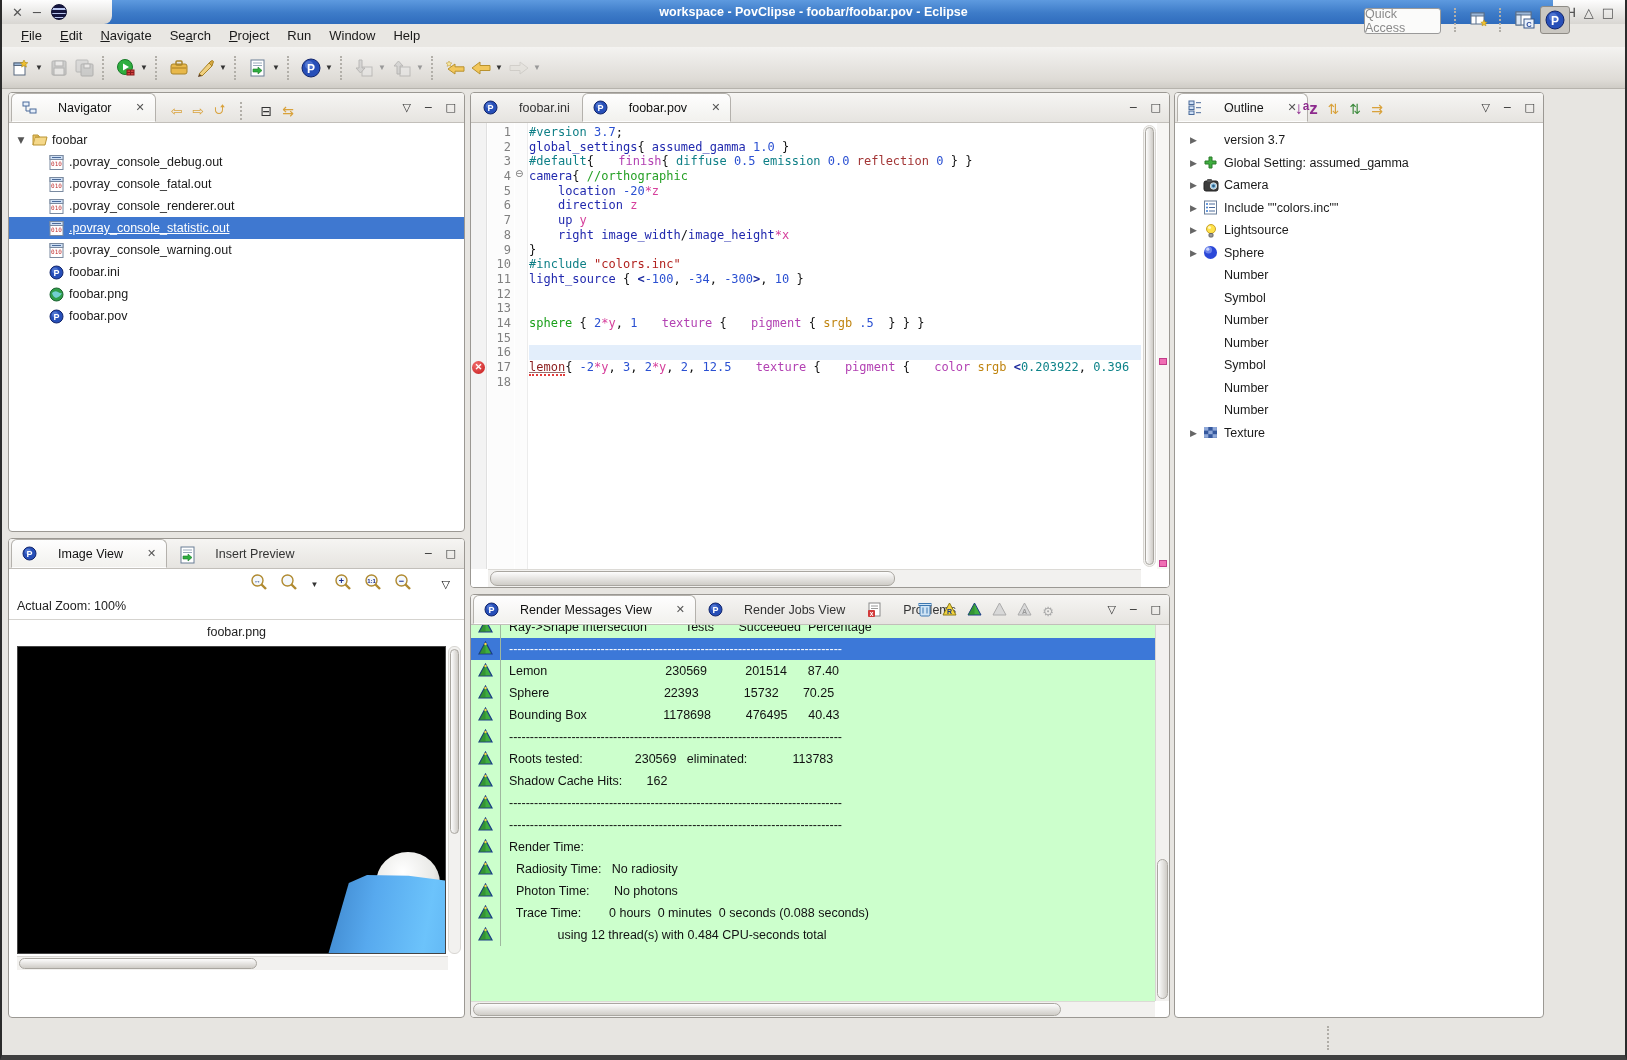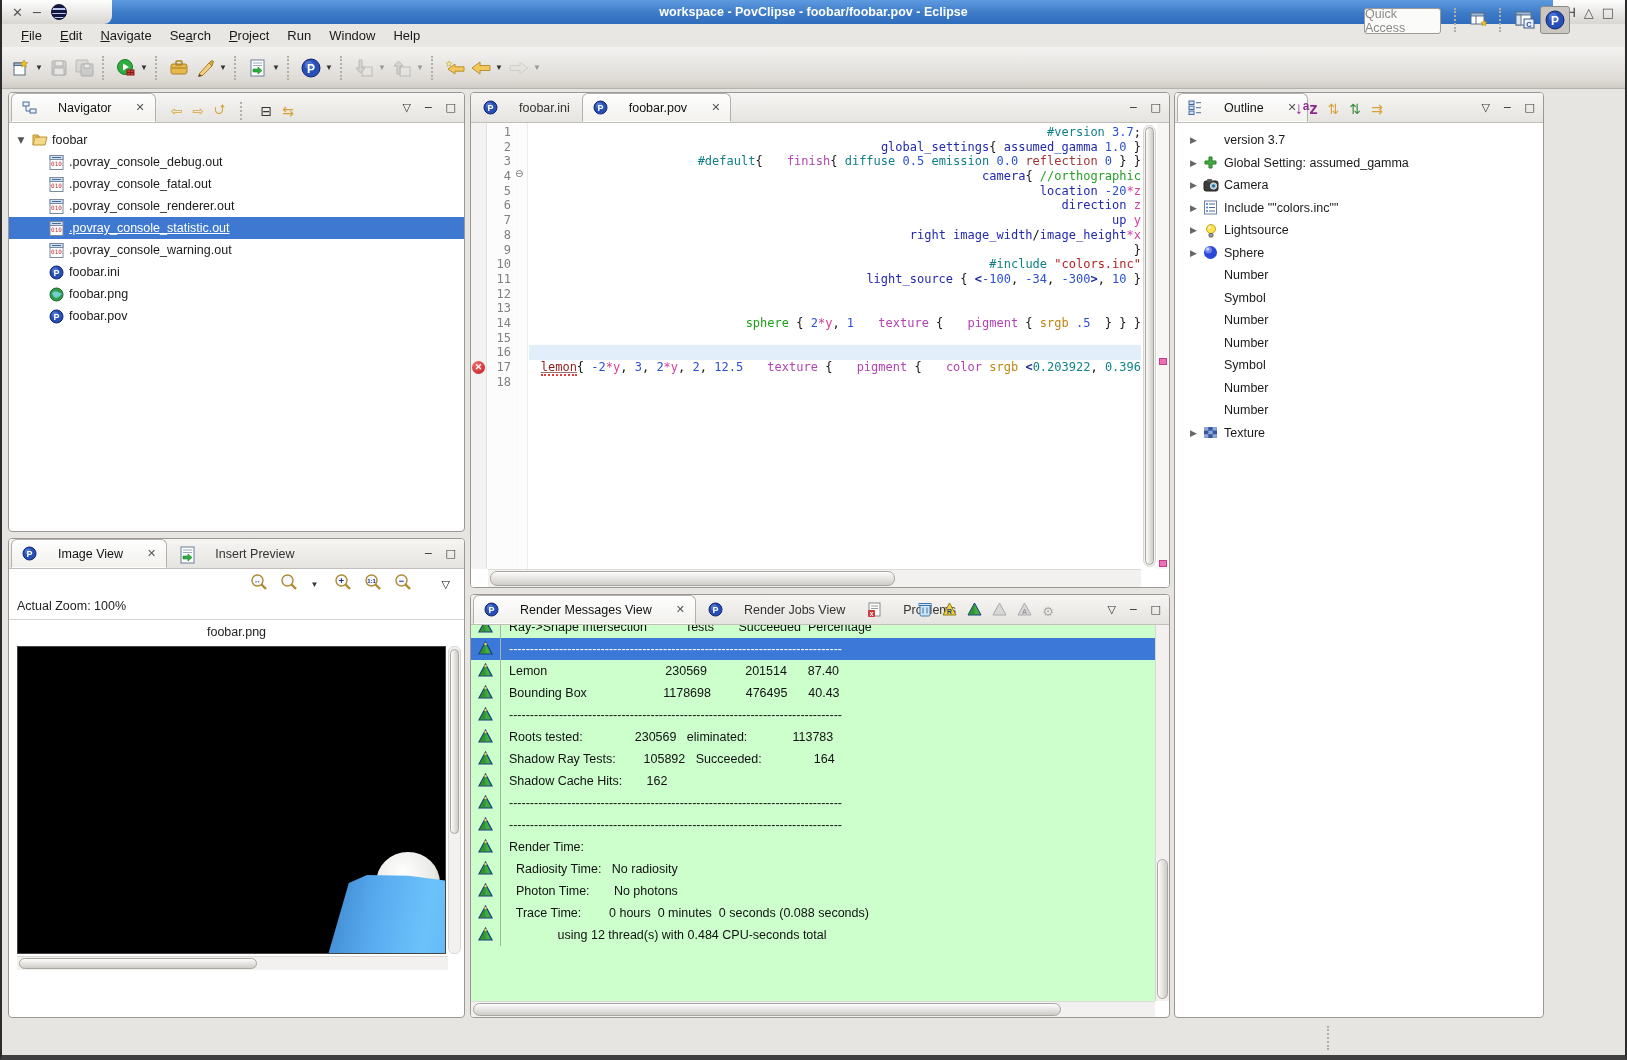--- a/index.html
+++ b/index.html
@@ -54,21 +54,21 @@
   .trow { height:22px; display:flex; align-items:center; gap:5px; padding-left:6px; white-space:nowrap; }
   .trow .arrow { width:12px; color:#555; font-size:9px; text-align:center; font-family:"DejaVu Sans",sans-serif;}
   .trow.selected { background:#3f78d0; color:#fff; }
   .ic { width:15px; height:15px; flex:0 0 auto; }
 
   
   .ed-body { position:absolute; left:0; right:0; top:30px; bottom:0; background:#fff; }
   .ed-marker { position:absolute; left:0; top:0; bottom:18px; width:16px; background:#f3f3f3; border-right:1px solid #e0e0e0; }
   .ed-gutter { position:absolute; left:17px; top:0; bottom:18px; width:26px; background:#fcfcfc; color:#808080; font:12px "DejaVu Sans Mono",monospace; text-align:right; padding:2px 3px 0 0; }
   .ed-fold { position:absolute; left:44px; top:0; bottom:18px; width:13px; background:#fcfcfc; border-right:1px solid #ececec; color:#777; font:10px "DejaVu Sans",sans-serif; }
-  .ed-code { position:absolute; left:58px; top:0; right:28px; bottom:18px; font:12px "DejaVu Sans Mono",monospace; padding-top:2px; overflow:hidden;text-align:right; }
+  .ed-code { position:absolute; left:58px; top:0; right:28px; bottom:18px; font:12px "DejaVu Sans Mono",monospace; padding-top:2px; overflow:hidden; }
   .cl { height:14.7px; line-height:14.7px; white-space:pre; position:relative; }
   .cl.hl { background:#e3eefb; margin-left:-58px; padding-left:58px; }
   .gl { height:14.7px; line-height:14.7px; }
   .tok-dir{color:#0e7f86;} .tok-kw{color:#2129ae;} .tok-num{color:#2a50d2;} .tok-num2{color:#0e8389;}
   .tok-mod{color:#b342b3;margin-left:17px;} .tok-refl{color:#a33636;} .tok-str{color:#b2221f;} .tok-com{color:#26a026;}
   .tok-obj{color:#1ba01b;} .tok-srgb{color:#c08511;} .tok-op{color:#d6409c;} .tok-pl{color:#111;}
   .tok-vec{color:#1d2b9e;font-weight:bold;}
   .tok-err{color:#8c1d1d; border-bottom:2px dotted #e23c3c; text-decoration:underline; text-decoration-color:#9a6c6c;}
   .err-badge { position:absolute; left:1px; width:13px; height:13px; border-radius:50%; background:radial-gradient(circle at 35% 30%,#f26d6d,#c41616); color:#fff; font-size:9px; font-weight:bold; text-align:center; line-height:13px; }
   .ed-vscroll { position:absolute; right:13px; top:2px; bottom:20px; width:13px; background:#f4f3f1; border:1px solid #d8d6d2; border-radius:7px; }
@@ -624,39 +624,39 @@
                 <path d="M7.5 1 L14 13 L1 13 Z" fill="#3fae3f" stroke="#1a3a8a" stroke-width="1.2"></path>
                 <path d="M7.5 1 L7.5 13 L1 13 Z" fill="#2a7a2a" opacity=".5"></path>
                 <circle cx="7.5" cy="3" r="1.2" fill="#ffd94a"></circle>
               </svg></span></span>
     <span class="rm-text">Lemon                                  230569           201514      87.40</span></div>
         <div class="rm-row"><span class="rm-icon-cell"><span><svg width="15" height="14" viewBox="0 0 15 14" xmlns="http://www.w3.org/2000/svg">
                 <path d="M7.5 1 L14 13 L1 13 Z" fill="#3fae3f" stroke="#1a3a8a" stroke-width="1.2"></path>
                 <path d="M7.5 1 L7.5 13 L1 13 Z" fill="#2a7a2a" opacity=".5"></path>
                 <circle cx="7.5" cy="3" r="1.2" fill="#ffd94a"></circle>
               </svg></span></span>
+    <span class="rm-text">Sphere                                 22393             15732       70.25</span></div>
+        <div class="rm-row"><span class="rm-icon-cell"><span><svg width="15" height="14" viewBox="0 0 15 14" xmlns="http://www.w3.org/2000/svg">
+                <path d="M7.5 1 L14 13 L1 13 Z" fill="#3fae3f" stroke="#1a3a8a" stroke-width="1.2"></path>
+                <path d="M7.5 1 L7.5 13 L1 13 Z" fill="#2a7a2a" opacity=".5"></path>
+                <circle cx="7.5" cy="3" r="1.2" fill="#ffd94a"></circle>
+              </svg></span></span>
     <span class="rm-text">Bounding Box                      1178698          476495      40.43</span></div>
         <div class="rm-row"><span class="rm-icon-cell"><span><svg width="15" height="14" viewBox="0 0 15 14" xmlns="http://www.w3.org/2000/svg">
                 <path d="M7.5 1 L14 13 L1 13 Z" fill="#3fae3f" stroke="#1a3a8a" stroke-width="1.2"></path>
                 <path d="M7.5 1 L7.5 13 L1 13 Z" fill="#2a7a2a" opacity=".5"></path>
                 <circle cx="7.5" cy="3" r="1.2" fill="#ffd94a"></circle>
               </svg></span></span>
     <span class="rm-text">--------------------------------------------------------------------------------</span></div>
         <div class="rm-row"><span class="rm-icon-cell"><span><svg width="15" height="14" viewBox="0 0 15 14" xmlns="http://www.w3.org/2000/svg">
                 <path d="M7.5 1 L14 13 L1 13 Z" fill="#3fae3f" stroke="#1a3a8a" stroke-width="1.2"></path>
                 <path d="M7.5 1 L7.5 13 L1 13 Z" fill="#2a7a2a" opacity=".5"></path>
                 <circle cx="7.5" cy="3" r="1.2" fill="#ffd94a"></circle>
               </svg></span></span>
     <span class="rm-text">Roots tested:               230569   eliminated:             113783</span></div>
-        <div class="rm-row"><span class="rm-icon-cell"><span><svg width="15" height="14" viewBox="0 0 15 14" xmlns="http://www.w3.org/2000/svg">
-                <path d="M7.5 1 L14 13 L1 13 Z" fill="#3fae3f" stroke="#1a3a8a" stroke-width="1.2"></path>
-                <path d="M7.5 1 L7.5 13 L1 13 Z" fill="#2a7a2a" opacity=".5"></path>
-                <circle cx="7.5" cy="3" r="1.2" fill="#ffd94a"></circle>
-              </svg></span></span>
-    <span class="rm-text">Shadow Ray Tests:        105892   Succeeded:               164</span></div>
         <div class="rm-row"><span class="rm-icon-cell"><span><svg width="15" height="14" viewBox="0 0 15 14" xmlns="http://www.w3.org/2000/svg">
                 <path d="M7.5 1 L14 13 L1 13 Z" fill="#3fae3f" stroke="#1a3a8a" stroke-width="1.2"></path>
                 <path d="M7.5 1 L7.5 13 L1 13 Z" fill="#2a7a2a" opacity=".5"></path>
                 <circle cx="7.5" cy="3" r="1.2" fill="#ffd94a"></circle>
               </svg></span></span>
     <span class="rm-text">Shadow Cache Hits:       162</span></div>
         <div class="rm-row"><span class="rm-icon-cell"><span><svg width="15" height="14" viewBox="0 0 15 14" xmlns="http://www.w3.org/2000/svg">
                 <path d="M7.5 1 L14 13 L1 13 Z" fill="#3fae3f" stroke="#1a3a8a" stroke-width="1.2"></path>
                 <path d="M7.5 1 L7.5 13 L1 13 Z" fill="#2a7a2a" opacity=".5"></path>
                 <circle cx="7.5" cy="3" r="1.2" fill="#ffd94a"></circle>

